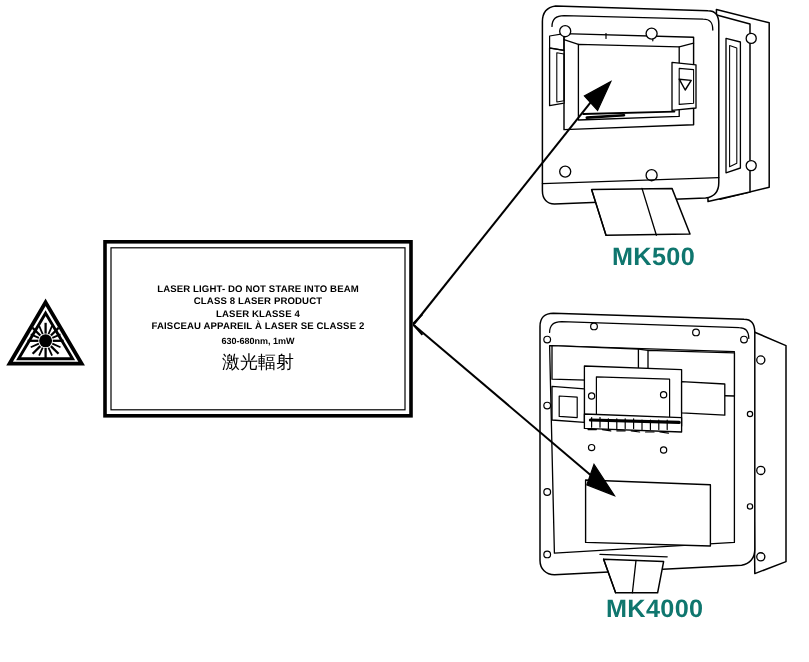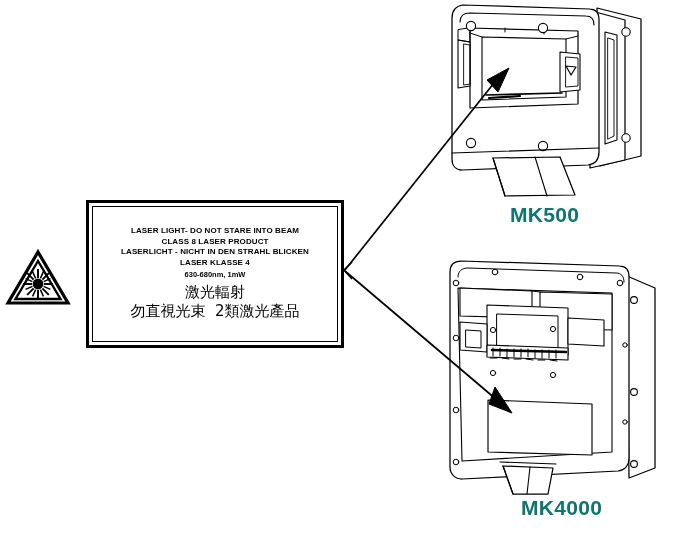--- a/index.html
+++ b/index.html
@@ -34,21 +34,21 @@
     font-family:"DejaVu Sans",sans-serif;font-size:15px;line-height:19px;
     text-align:center;white-space:nowrap;font-weight:400;
   }
 
   
   .model-caption{
     position:absolute;font-weight:bold;font-size:21px;letter-spacing:.3px;
     color:#0f766e;white-space:nowrap;
   }
   #caption-mk500{left:510px;top:203px;}
-  #caption-mk4000{left:505px;top:496px;margin-left:16px;}
+  #caption-mk4000{left:505px;top:496px;}
 </style>
 </head>
 <body>
 
 <div id="stage">
 
   <svg class="svg-layer" viewBox="0 0 674 552">
     <defs>
       <g id="starburst">
 
@@ -236,24 +236,23 @@
         <line x1="345" y1="271" x2="497" y2="400" stroke-width="1.7"></line>
         <path d="M512 413 L489 404 L495 387 Z" stroke-width="1"></path>
       </g>
     </g>
   </svg>
 
   <div id="warning-label">
     <div class="inner">
       <div class="lbl-line">LASER LIGHT- DO NOT STARE INTO BEAM</div>
       <div class="lbl-line">CLASS 8 LASER PRODUCT</div>
-      <div class="lbl-line">LASERLICHT - NICHT IN DEN STRAHL BLICKEN</div>
       <div class="lbl-line">LASER KLASSE 4</div>
+      <div class="lbl-line">FAISCEAU APPAREIL À LASER SE CLASSE 2</div>
       <div class="lbl-spec">630-680nm, 1mW</div>
       <div class="lbl-cjk1">激光輻射</div>
-      <div class="lbl-cjk2">勿直視光束&nbsp;&nbsp;2類激光產品</div>
     </div>
   </div>
 
   <div class="model-caption" id="caption-mk500">MK500</div>
   <div class="model-caption" id="caption-mk4000">MK4000</div>
 
 </div>
 
 </body></html>

